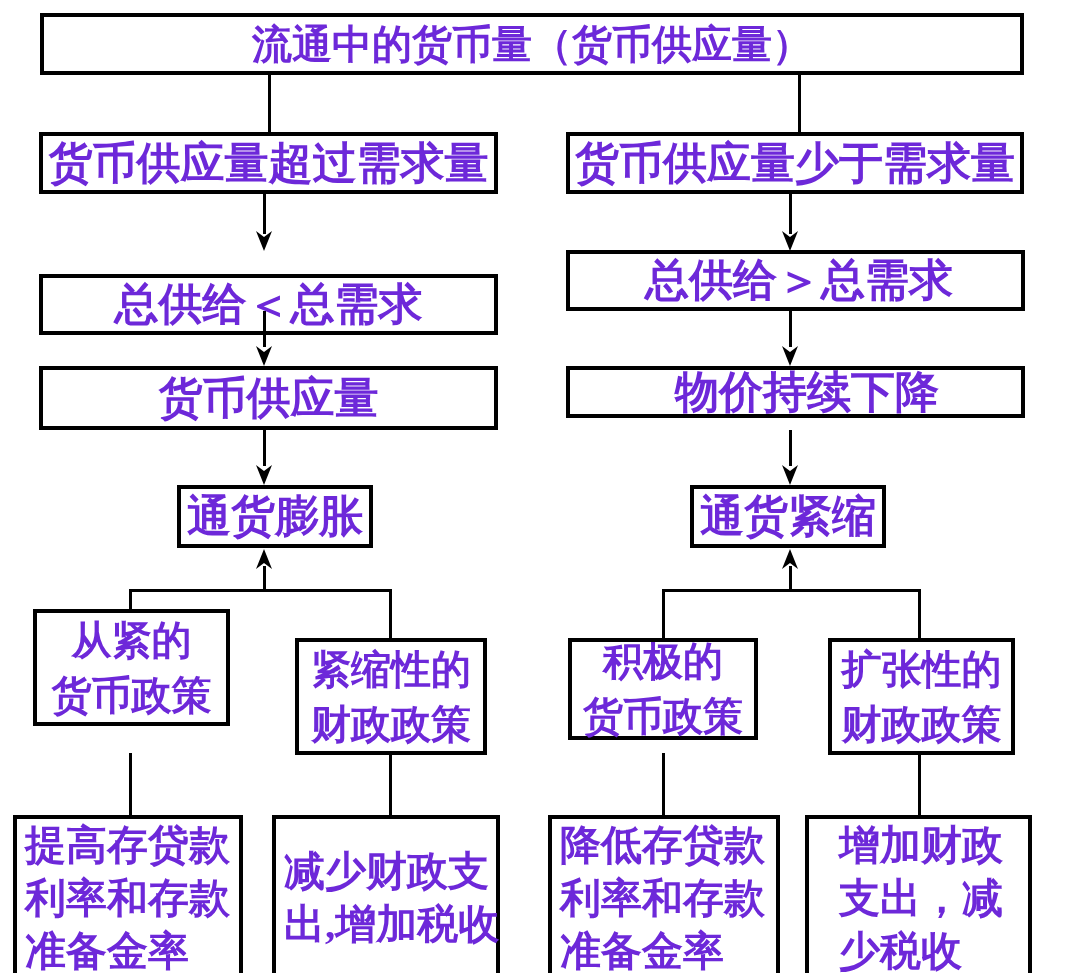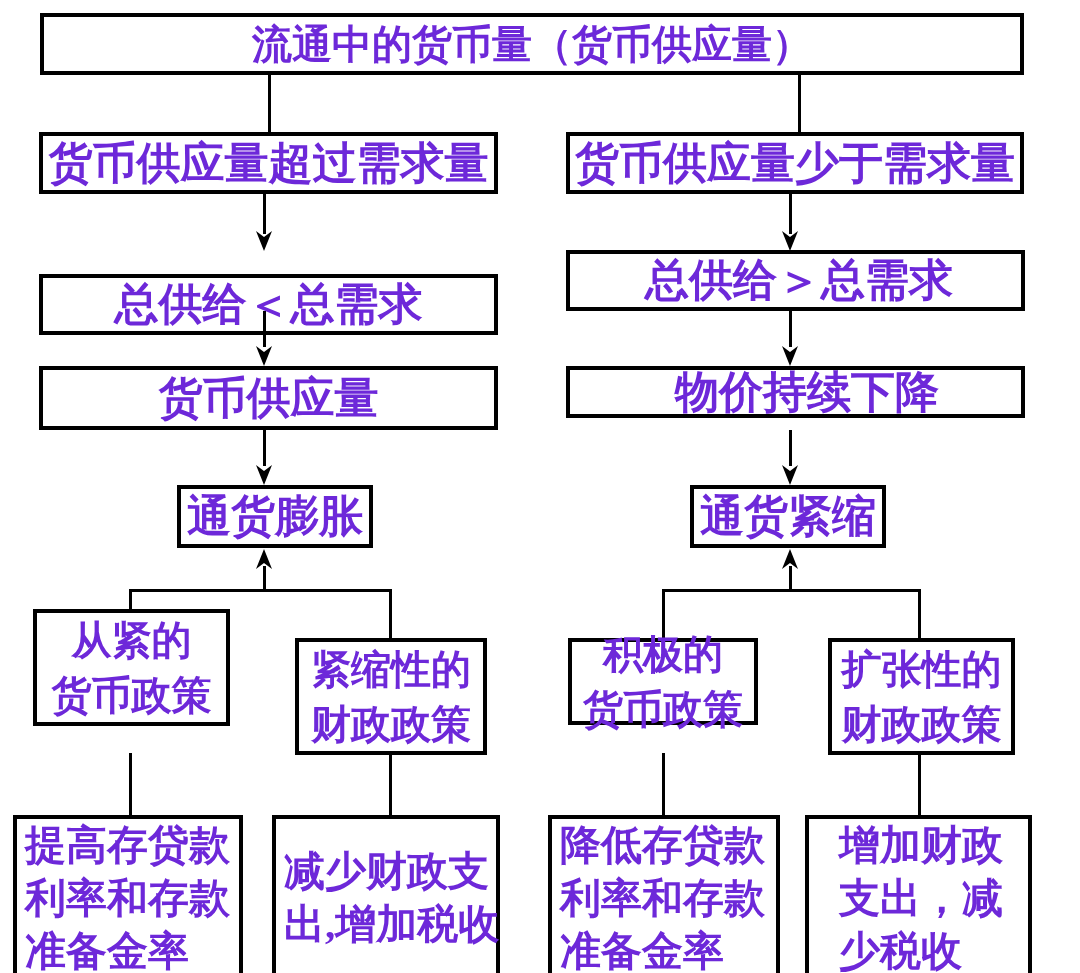--- a/index.html
+++ b/index.html
@@ -87,21 +87,21 @@
   <div class="vl" style="left:918px;top:589px;height:49px;"></div>
 
   <div class="node policy col" style="left:33px;top:609px;width:197px;height:117px;">
     <span class="ln">从紧的</span>
     <span class="ln">货币政策</span>
   </div>
   <div class="node policy col" style="left:295px;top:638px;width:192px;height:117px;">
     <span class="ln">紧缩性的</span>
     <span class="ln">财政政策</span>
   </div>
-  <div class="node policy col" style="left:568px;top:638px;width:190px;height:87px;">
+  <div class="node policy col" style="left:568px;top:638px;width:190px;height:102px;">
     <span class="ln">积极的</span>
     <span class="ln">货币政策</span>
   </div>
   <div class="node policy col" style="left:828px;top:638px;width:187px;height:117px;">
     <span class="ln">扩张性的</span>
     <span class="ln">财政政策</span>
   </div>
 
   <div class="vl" style="left:129px;top:753px;height:64px;"></div>
   <div class="vl" style="left:389px;top:753px;height:64px;"></div>

